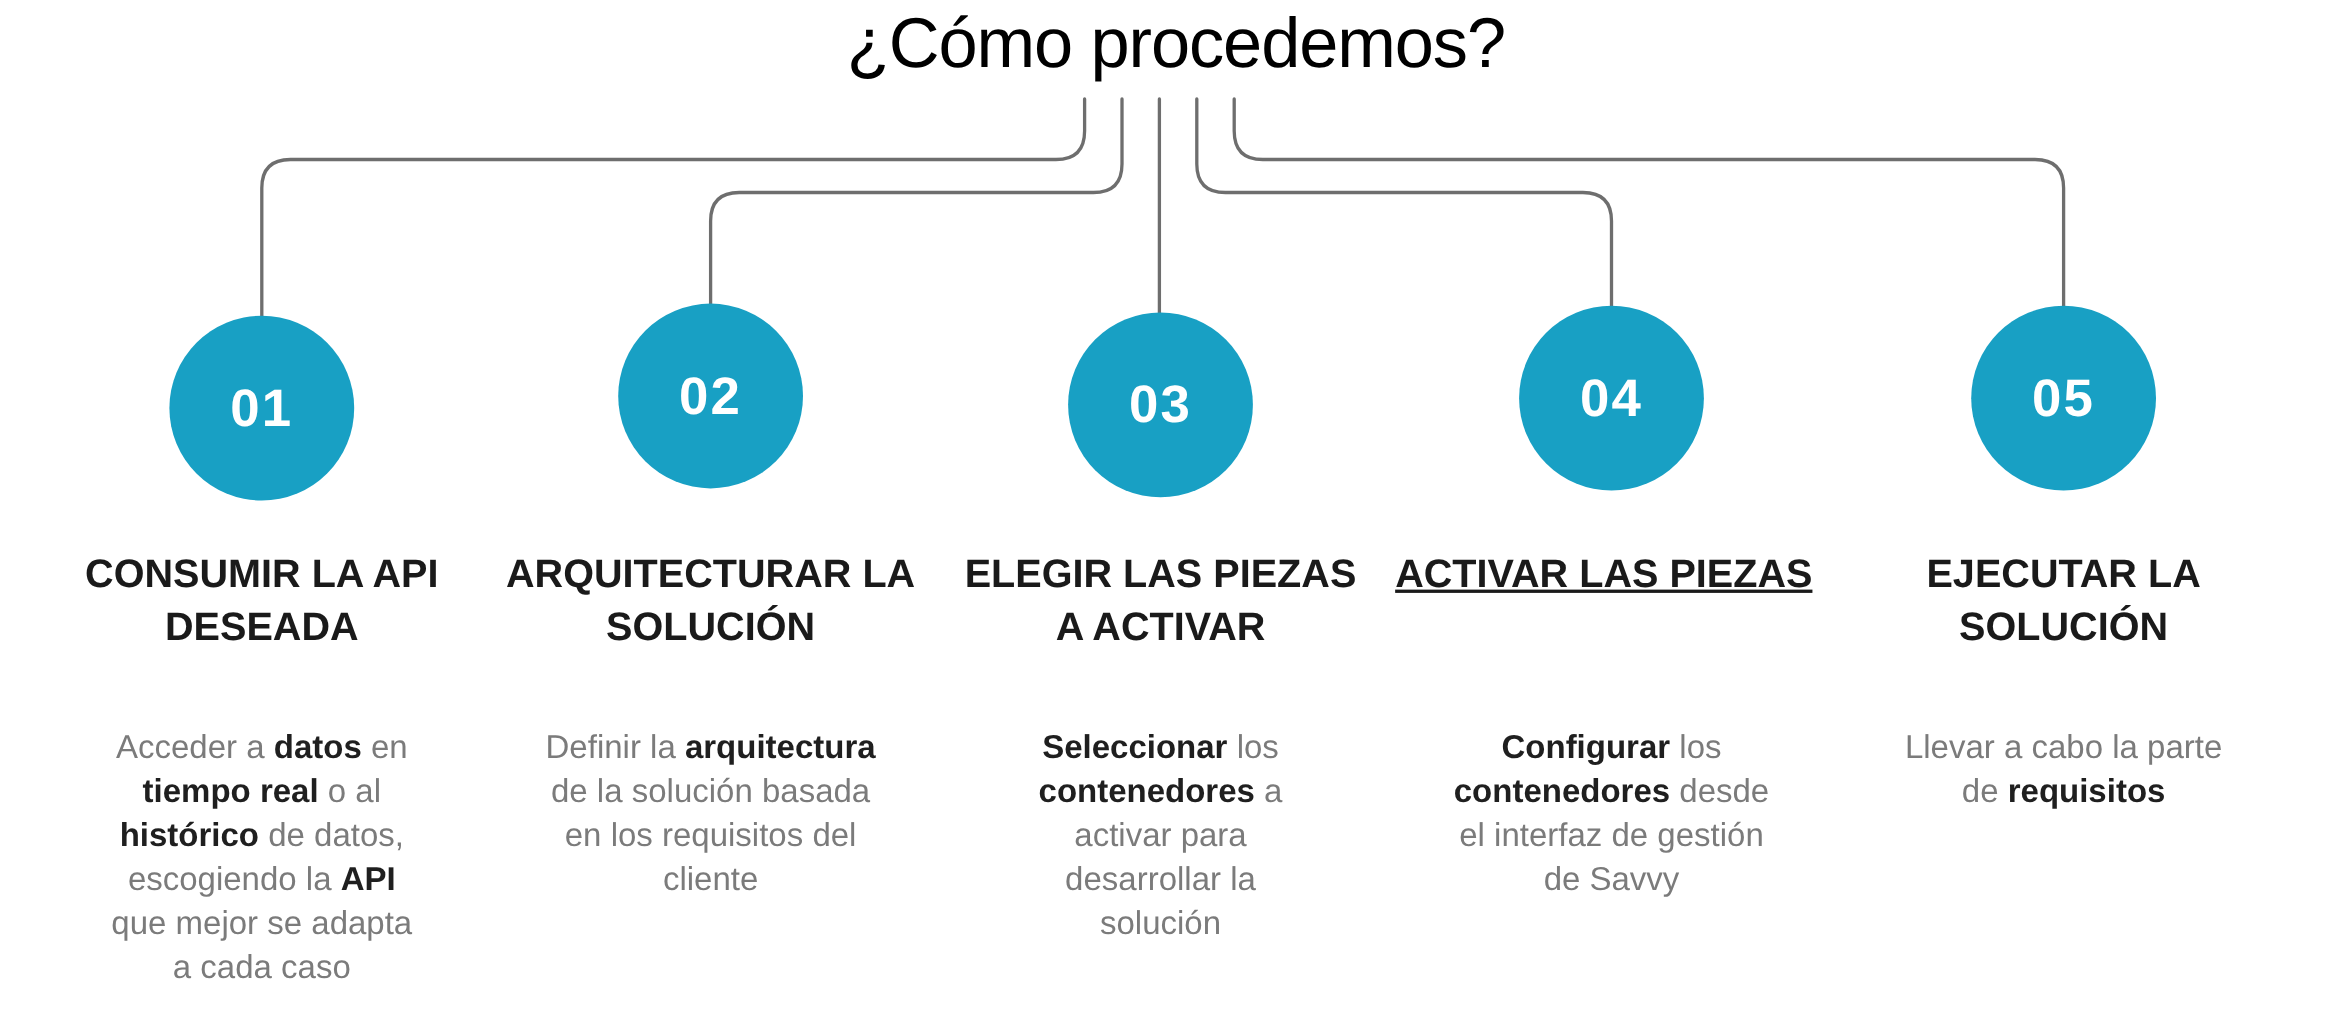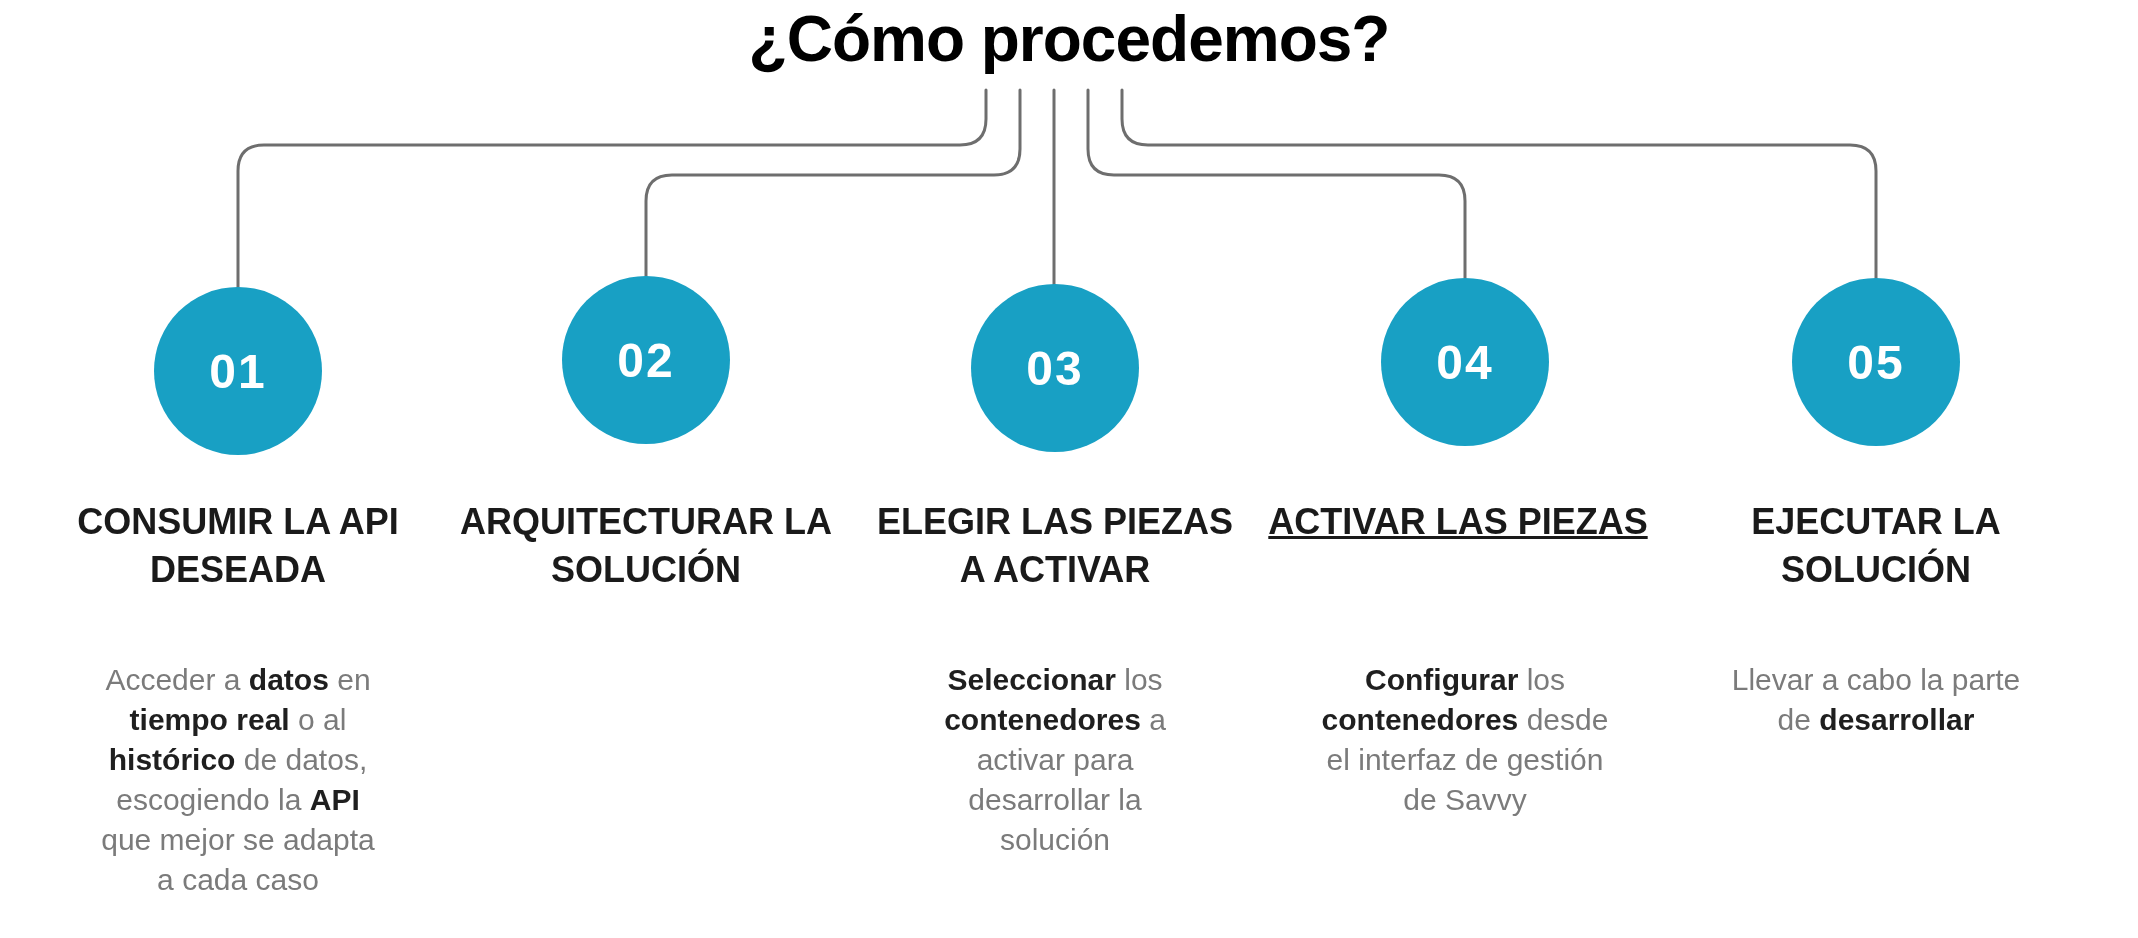--- a/index.html
+++ b/index.html
@@ -2,21 +2,21 @@
 <html style="--accent: #18A0C4; --connector: #6E6E6E; --heading-text: #1A1A1A; --body-text: #7B7B7B; --body-bold-text: #1F1F1F;"><head>
 <meta charset="utf-8">
 <style>
   html,body { margin:0; padding:0; background:#ffffff; }
   .canvas {
     position:relative; width:2138px; height:938px; background:#ffffff;
     overflow:hidden; font-family:"Liberation Sans", sans-serif;
   }
   .title {
     position:absolute; top:2px; left:0; width:100%; margin:0;
-    text-align:center; font-size:64px; font-weight:700; color:#000;
+    text-align:center; font-size:64px; font-weight:400; color:#000;
     letter-spacing:-1px;
   }
   svg.connectors { position:absolute; left:0; top:0; width:2138px; height:938px; }
   svg.connectors path {
     fill:none; stroke:var(--connector,#6e6e6e); stroke-width:3px; stroke-linecap:round;
   }
   .circle {
     position:absolute; width:168px; height:168px; border-radius:50%;
     background:var(--accent,#18a0c4);
     display:flex; align-items:center; justify-content:center;
@@ -61,20 +61,24 @@
 </span><span class="b">histórico</span><span> de datos,
 escogiendo la </span><span class="b">API</span><span>
 que mejor se adapta
 a cada caso</span></div>
 
   <div class="circle" style="left:562px; top:276px;text-align:center;">
     <span class="num">02</span>
   </div>
   <div class="heading" style="left:436px;">ARQUITECTURAR LA
 SOLUCIÓN</div>
+  <div class="body" style="left:456px;"><span>Definir la </span><span class="b">arquitectura</span><span>
+de la solución basada
+en los requisitos del
+cliente</span></div>
 
   <div class="circle" style="left:971px; top:284px;">
     <span class="num">03</span>
   </div>
   <div class="heading" style="left:845px;">ELEGIR LAS PIEZAS
 A ACTIVAR</div>
   <div class="body" style="left:865px;"><span class="b">Seleccionar</span><span> los
 </span><span class="b">contenedores</span><span> a
 activar para
 desarrollar la
@@ -88,15 +92,15 @@
 </span><span class="b">contenedores</span><span> desde
 el interfaz de gestión
 de Savvy</span></div>
 
   <div class="circle" style="left:1792px; top:278px;">
     <span class="num">05</span>
   </div>
   <div class="heading" style="left:1666px;">EJECUTAR LA
 SOLUCIÓN</div>
   <div class="body" style="left:1686px;"><span>Llevar a cabo la parte
-de </span><span class="b">desarrollar</span></div>
+de </span><span class="b">requisitos</span></div>
 
 </div>
 
 </body></html>

